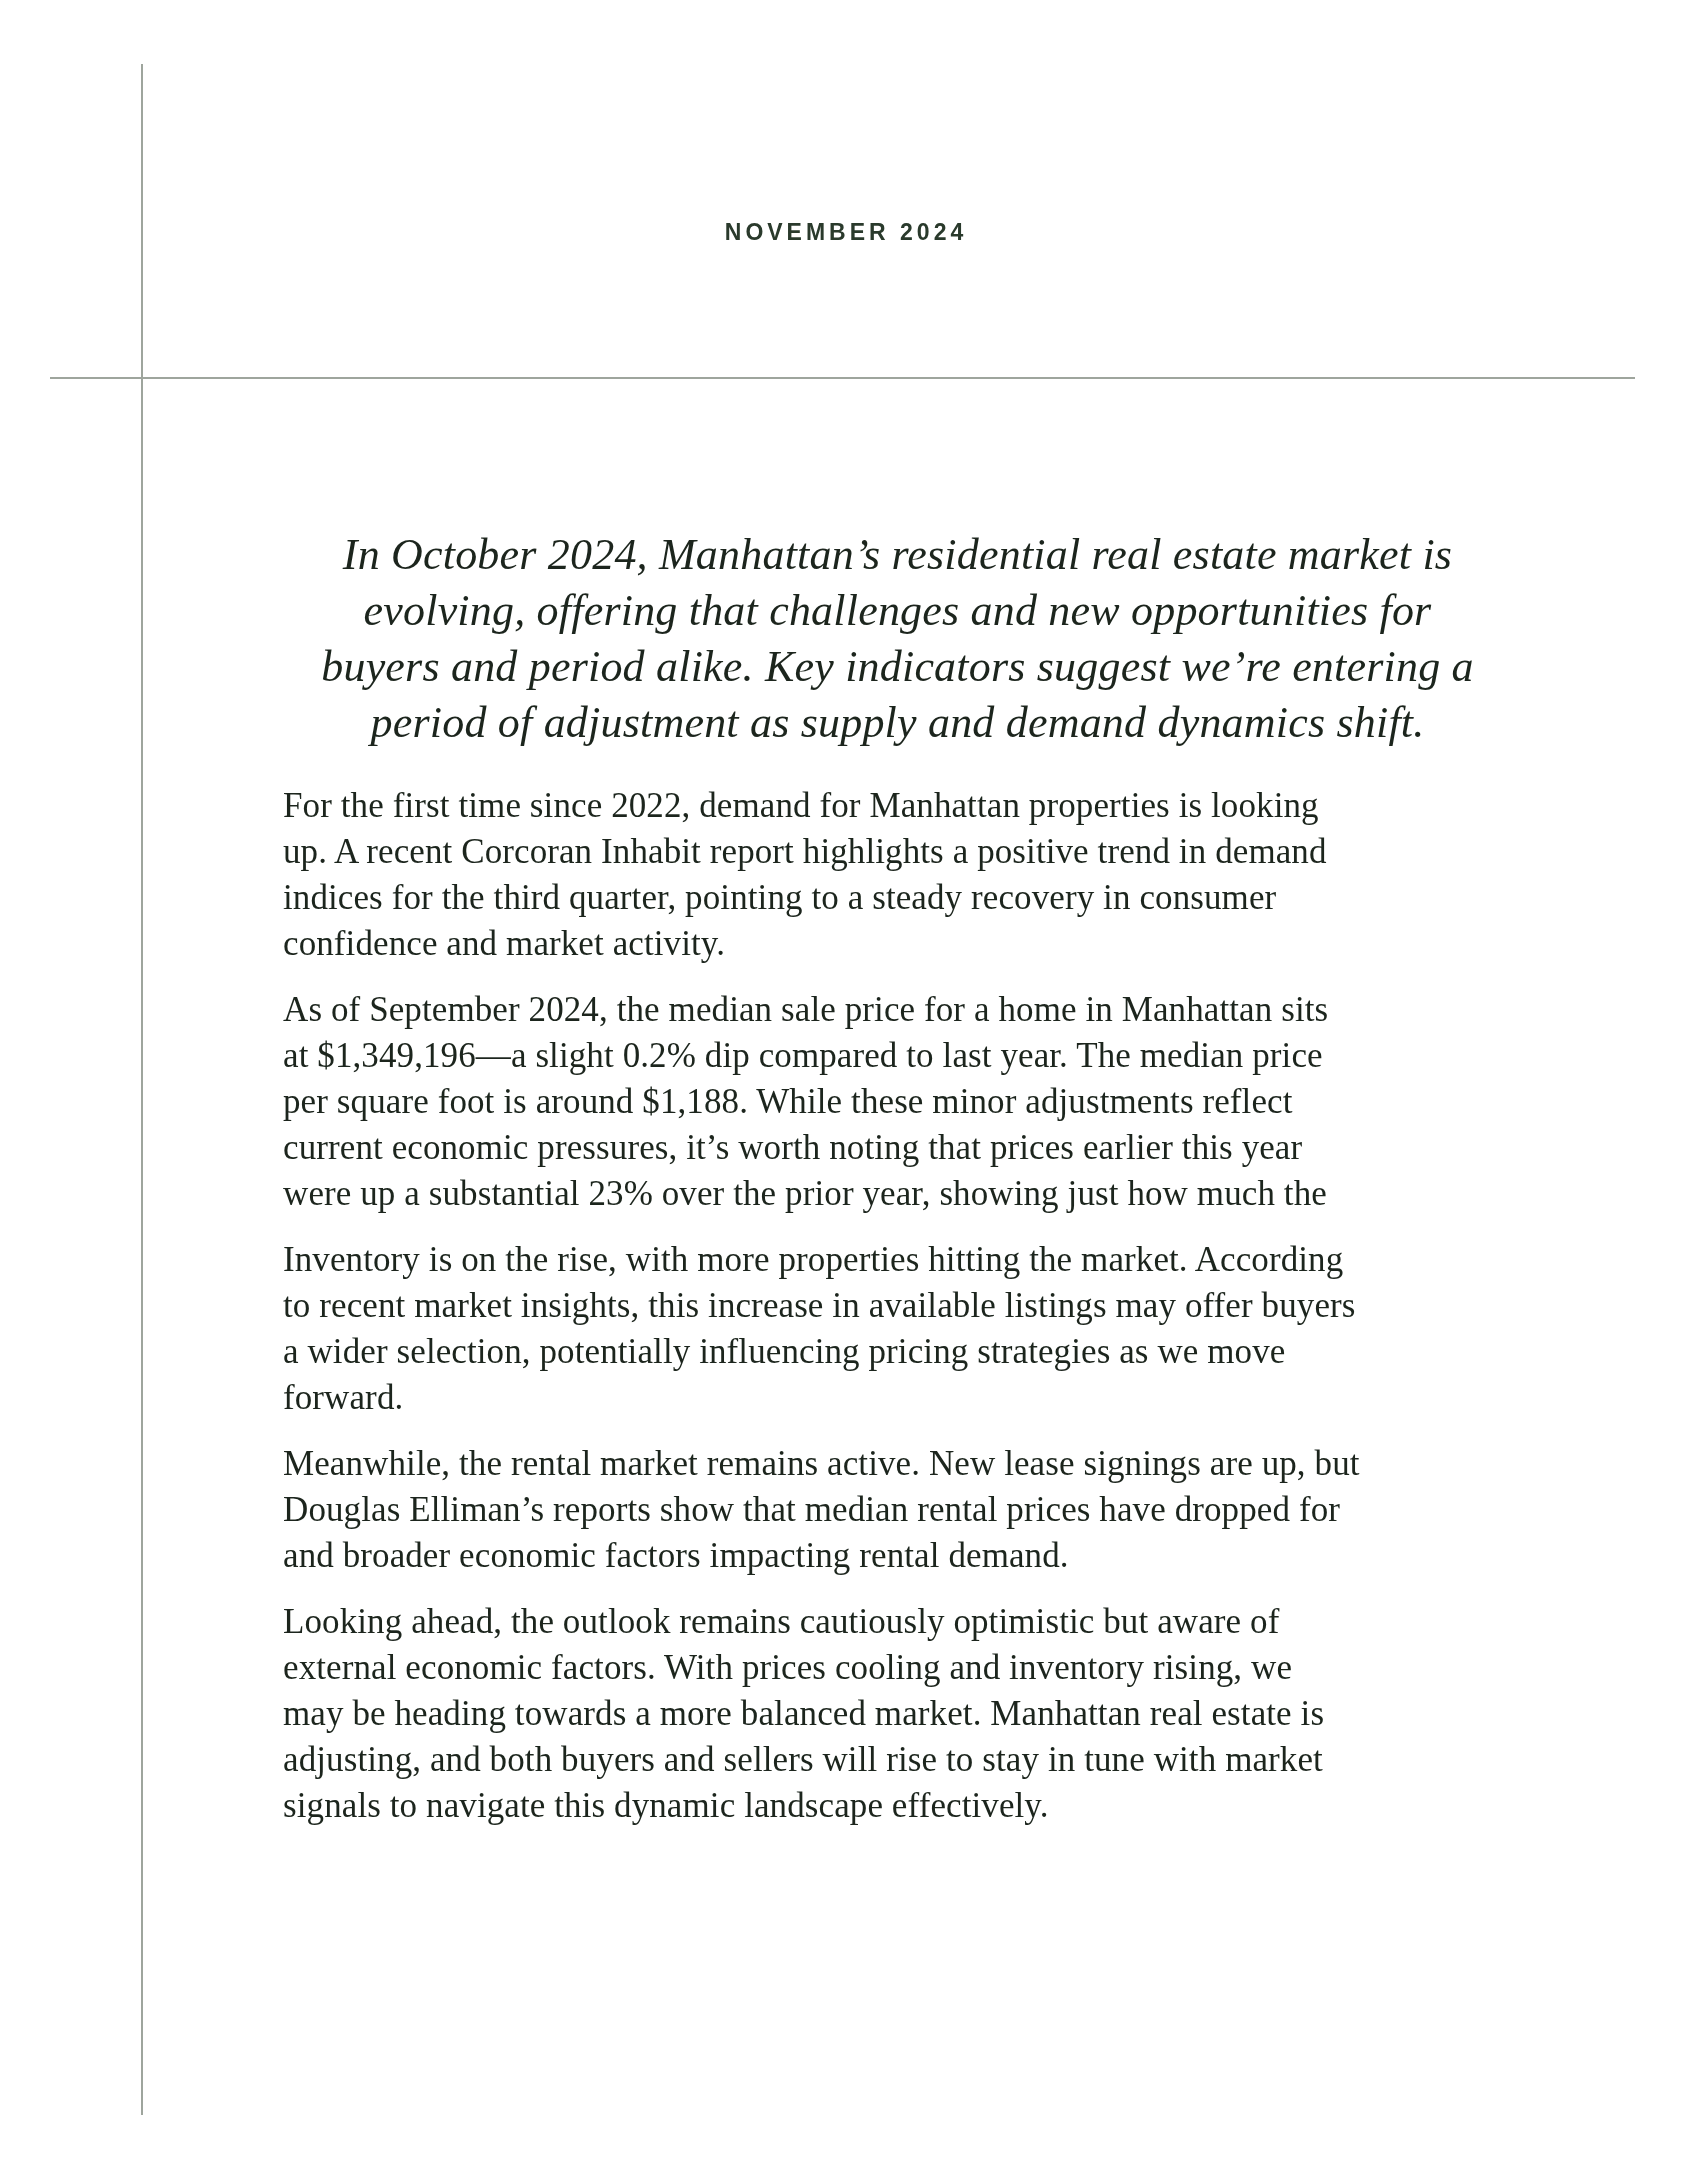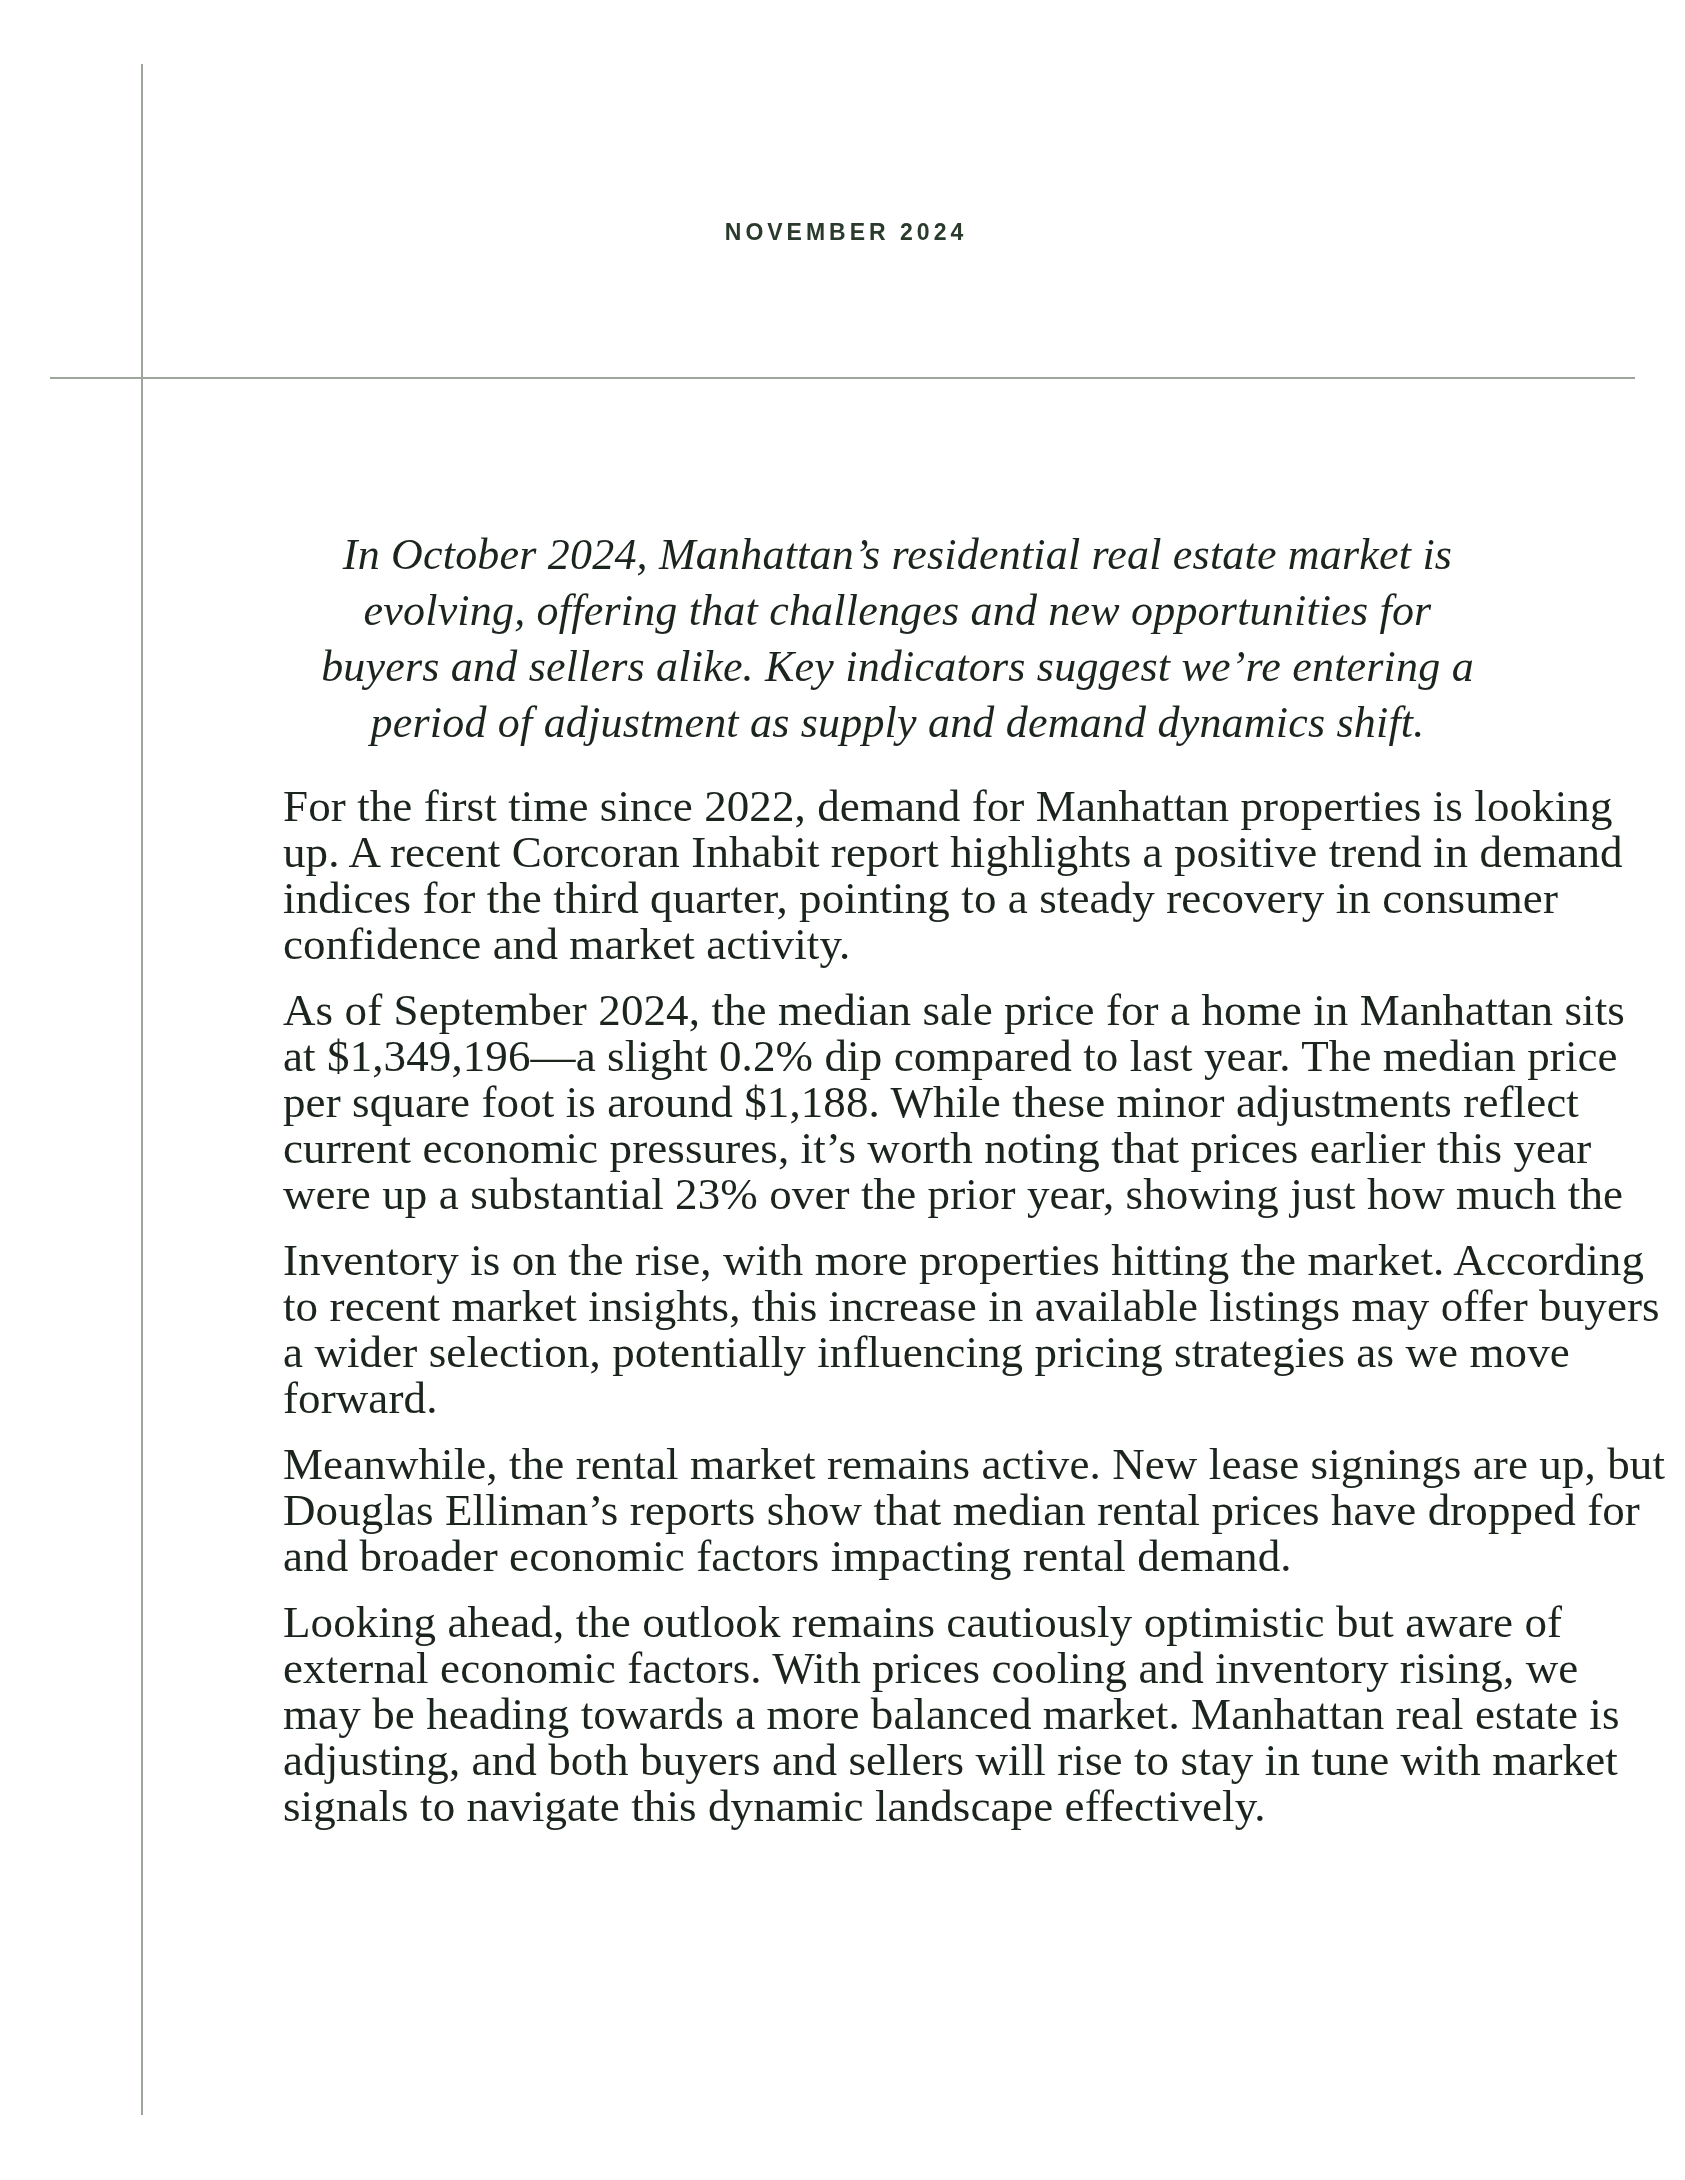--- a/index.html
+++ b/index.html
@@ -55,41 +55,41 @@
       font-style: italic;
       font-size: 44px;
       line-height: 56px;
       margin: 0 0 32px 0;
       letter-spacing: 0.2px;
       white-space: nowrap;
       text-align: center;
     }
     .body-p {
       font-family: "Liberation Serif", serif;
-      font-size: 45px;
+      font-size: 35px;
       line-height: 46px;
       margin: 0 0 20px 0;
       white-space: nowrap;
       letter-spacing: 0.1px;
     }
     .ln { display: block; }
   </style>
 </head>
 <body>
 
 <div class="vline"></div>
 <div class="hline"></div>
 
 <div class="dateline">NOVEMBER 2024</div>
 
 <div class="content">
   <p class="lead">
     <span class="ln">In October 2024, Manhattan’s residential real estate market is</span>
     <span class="ln">evolving, offering that challenges and new opportunities for</span>
-    <span class="ln">buyers and sellers alike. Key indicators suggest we’re entering a</span>
+    <span class="ln">buyers and period alike. Key indicators suggest we’re entering a</span>
     <span class="ln">period of adjustment as supply and demand dynamics shift.</span>
   </p>
 
   <p class="body-p">
     <span class="ln">For the first time since 2022, demand for Manhattan properties is looking</span>
     <span class="ln">up. A recent Corcoran Inhabit report highlights a positive trend in demand</span>
     <span class="ln">indices for the third quarter, pointing to a steady recovery in consumer</span>
     <span class="ln">confidence and market activity.</span>
   </p>
 

